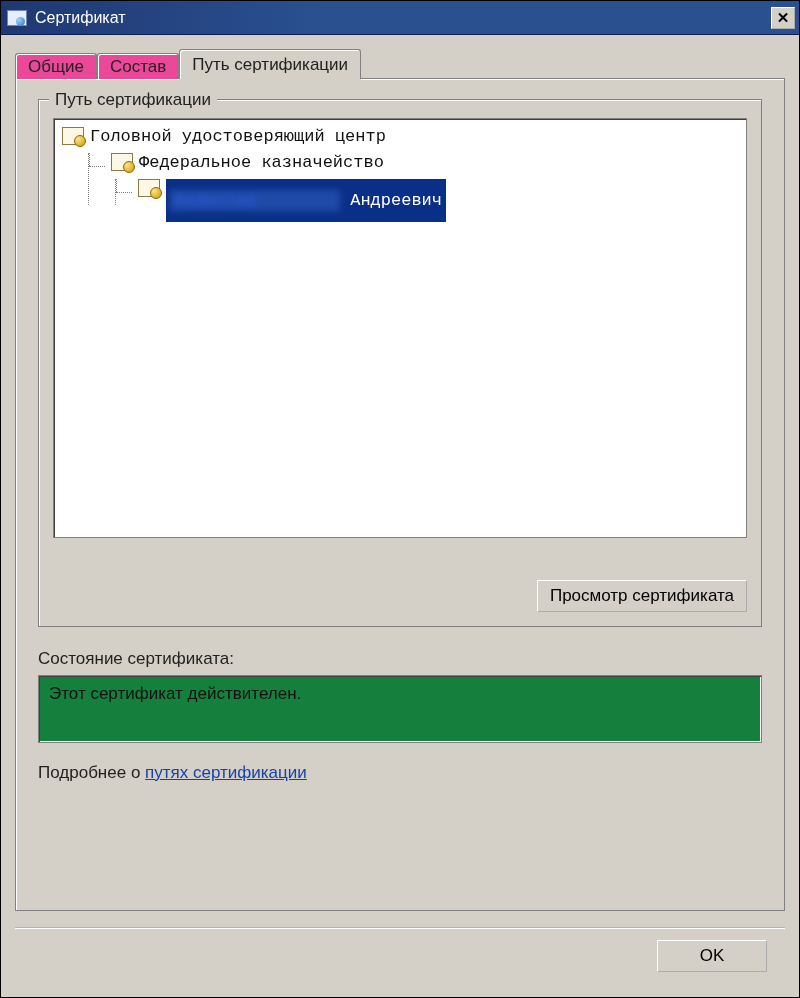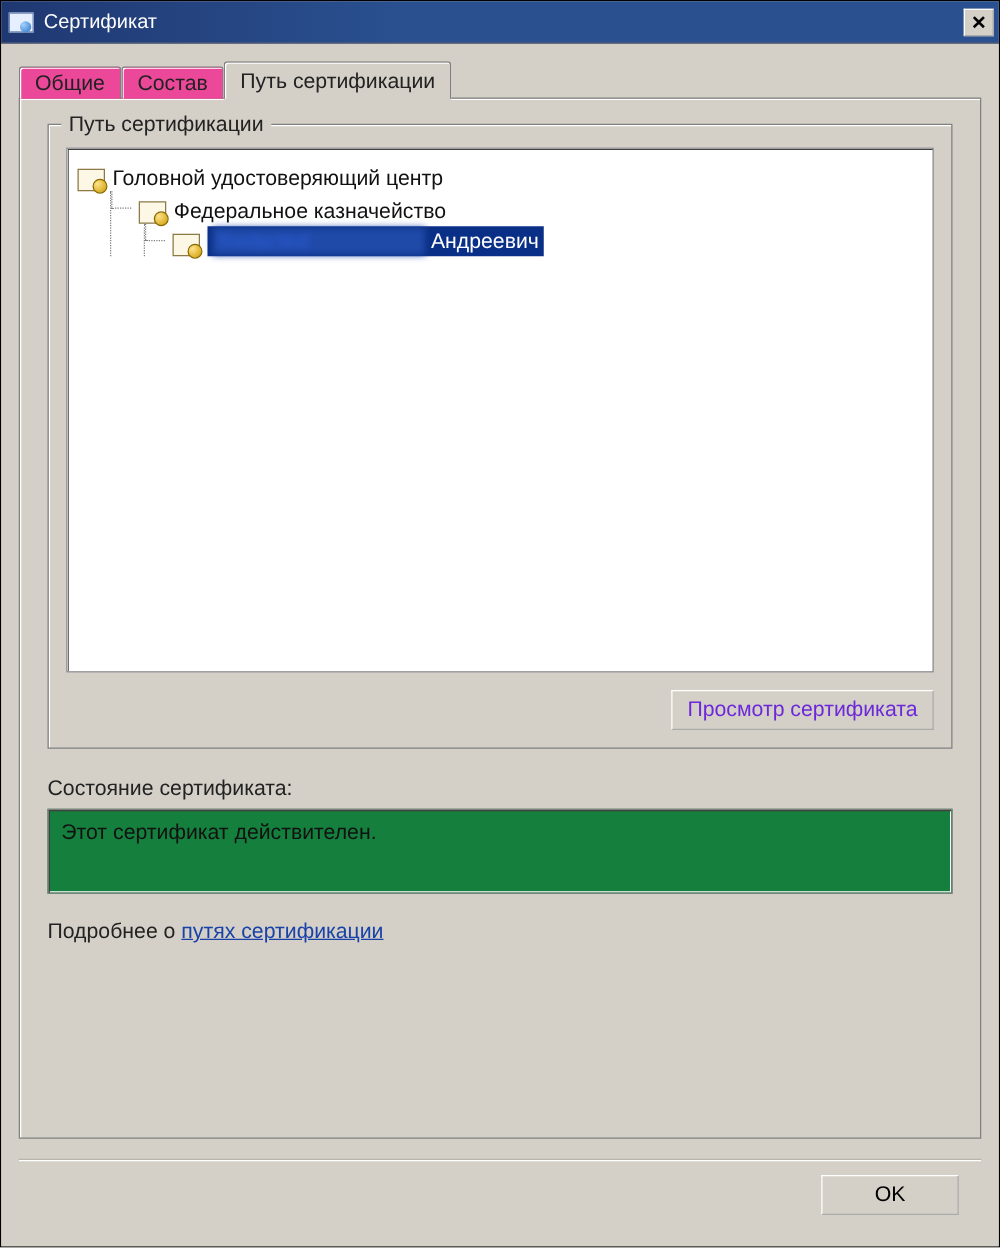--- a/index.html
+++ b/index.html
@@ -128,23 +128,24 @@
   .tree {
     background: #ffffff;
     border: 1px solid #808080;
     box-shadow: inset 1px 1px 0 #404040, inset -1px -1px 0 #ffffff;
     height: 420px;
     padding: 8px 8px;
     overflow: auto;
   }
   .tree-node {
     display: flex;
-    align-items: flex-end;
+    align-items: flex-start;
     height: 26px;
     white-space: nowrap;
+    font-family: Liberation Mono, monospace;
   }
   .tree-children { margin-left: 26px; border-left: 1px dotted #808080; }
   .tree-connector {
     display:inline-block;
     width: 22px; height: 26px;
     position: relative;
   }
   .tree-connector::before{
     content:"";
     position:absolute; left:0; top:0; width:1px; height:13px;
@@ -167,21 +168,21 @@
     content:"";
     position:absolute; right:-3px; bottom:-3px;
     width:10px; height:10px; border-radius:50%;
     background: radial-gradient(circle at 30% 30%, #ffe38a, #cc9a00);
     border:1px solid #8a6a00;
   }
   .node-label { color:#111; }
   .node-selected {
     background: #0a2f86;
     color: #ffffff;
-    padding: 1px 4px;
+    padding: 11px 4px;
   }
   .node-selected .blurred {
     filter: blur(3px);
     color:#2a5bd8;
     background:#204aa8;
     padding: 1px 4px 1px 4px;
     display:inline-block;
     min-width: 170px;
   }
 
@@ -190,21 +191,21 @@
   }
   .win-btn {
     min-width: 210px;
     height: 32px;
     border: 1px outset #fff;
     background: #d4d0c8;
     color: #6f6f6f;
     display:flex; align-items:center; justify-content:center;
     cursor: default;
   }
-  .win-btn.disabled { color:#6d28d9; }
+  .win-btn.disabled { color:#000000;margin-top:28px; }
 
   .status-label { margin-top: 22px; color:#222; }
   .status-box {
     margin-top: 6px;
     background:#15803d;
     border:1px solid #808080;
     box-shadow: inset 1px 1px 0 #404040, inset -1px -1px 0 #ffffff;
     height: 68px;
     padding: 8px 10px;
     color:#111;

